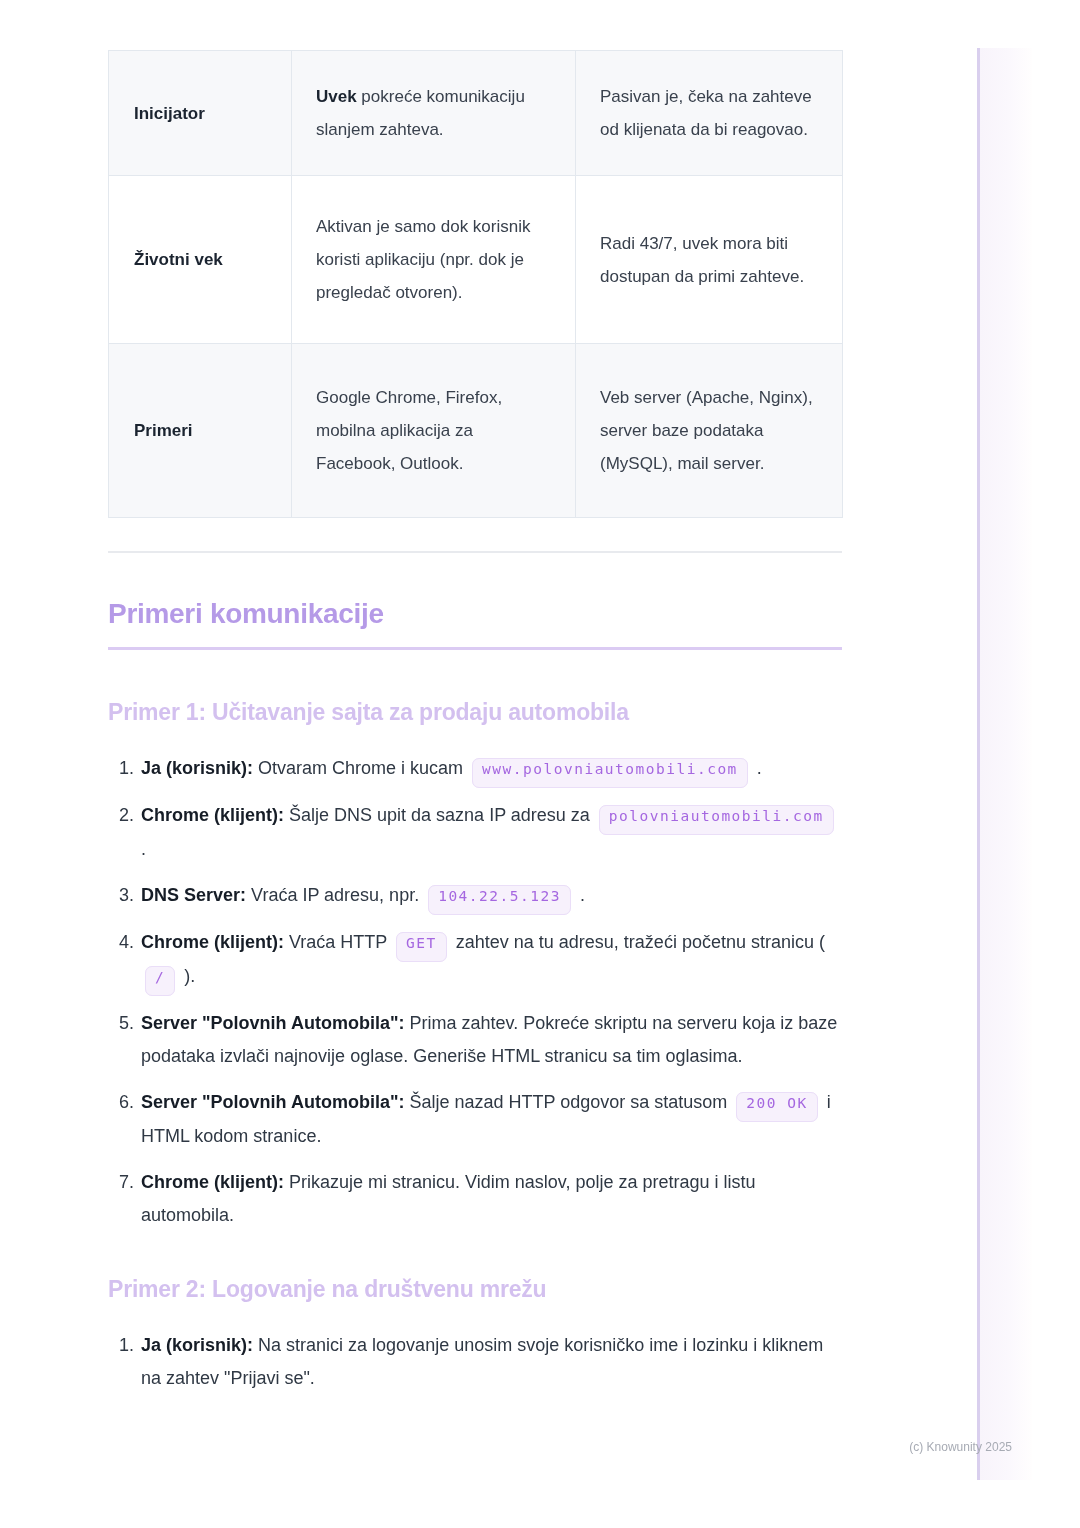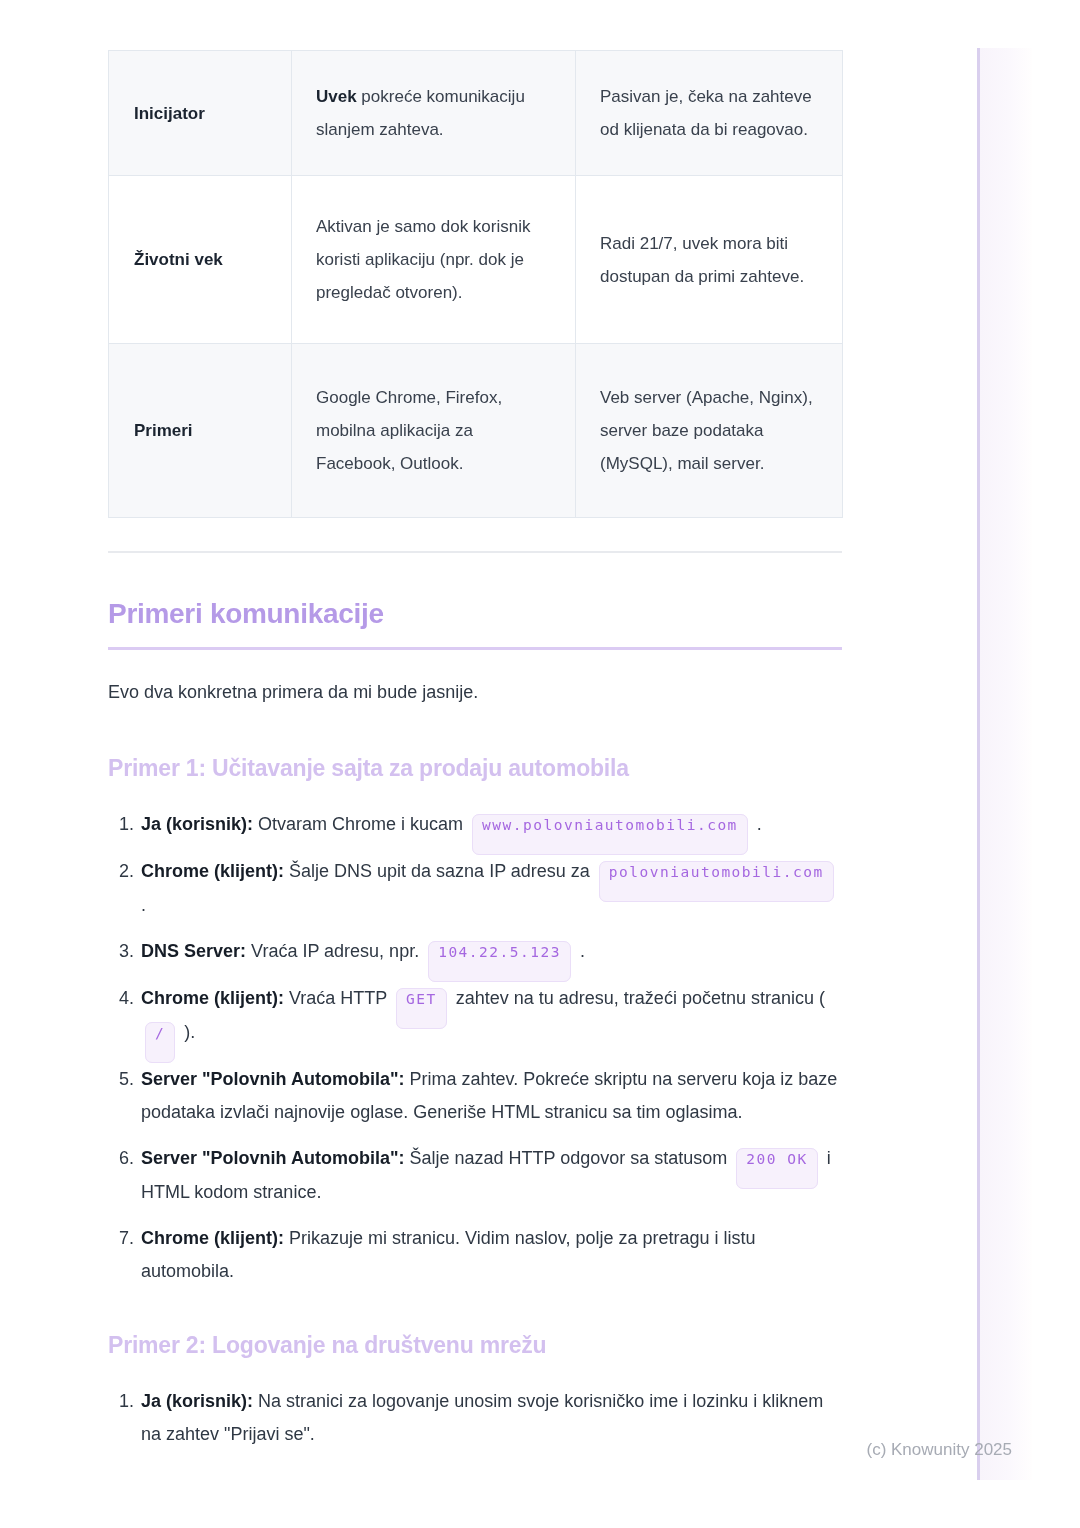--- a/index.html
+++ b/index.html
@@ -104,29 +104,29 @@
   ol.steps li strong { color: #161d27; }
 
   code.icode {
     font-family: "DejaVu Sans Mono", monospace;
     font-size: 14.5px;
     letter-spacing: 1.5px;
     color: #a567e0;
     background: #f7f1fc;
     border: 1px solid #eadef8;
     border-radius: 7px;
-    padding: 2px 9px 21px 9px;
+    padding: 2px 9px 10px 9px;
     margin: 0 4px;
     white-space: nowrap;
   }
 
   .copyright {
     position: absolute;
     top: 1440px; right: 68px;
-    font-size: 17px;
+    font-size: 12px;
     color: #a7abb4;
     z-index: 2;
   }
 </style>
 </head>
 <body>
 
 <div class="page">
 
   <div class="next-page-strip"></div>
@@ -141,35 +141,34 @@
         </colgroup>
       <tbody>
         <tr class="r1">
           <th>Inicijator</th>
           <td><strong>Uvek</strong><span> pokreće komunikaciju slanjem zahteva.</span></td>
           <td>Pasivan je, čeka na zahteve od klijenata da bi reagovao.</td>
         </tr>
         <tr class="r2">
           <th>Životni vek</th>
           <td><strong></strong><span>Aktivan je samo dok korisnik koristi aplikaciju (npr. dok je pregledač otvoren).</span></td>
-          <td>Radi 21/7, uvek mora biti dostupan da primi zahteve.</td>
+          <td>Radi 43/7, uvek mora biti dostupan da primi zahteve.</td>
         </tr>
         <tr class="r3">
           <th>Primeri</th>
           <td><strong></strong><span>Google Chrome, Firefox, mobilna aplikacija za Facebook, Outlook.</span></td>
           <td>Veb server (Apache, Nginx), server baze podataka (MySQL), mail server.</td>
         </tr>
       </tbody>
     </table>
 
     <hr class="section-divider">
 
     <h1 class="section-title">Primeri komunikacije</h1>
 
-    <p class="intro">Evo dva konkretna primera da mi bude jasnije.</p>
 
     <h2 class="example-heading eh1">Primer 1: Učitavanje sajta za prodaju automobila</h2>
 
     <ol class="steps">
         <li><strong>Ja (korisnik):</strong><span> Otvaram Chrome i kucam </span><code class="icode">www.polovniautomobili.com</code><span> .</span></li>
         <li><strong>Chrome (klijent):</strong><span> Šalje DNS upit da sazna IP adresu za </span><code class="icode">polovniautomobili.com</code><span> .</span></li>
         <li><strong>DNS Server:</strong><span> Vraća IP adresu, npr. </span><code class="icode">104.22.5.123</code><span> .</span></li>
         <li><strong>Chrome (klijent):</strong><span> Vraća HTTP </span><code class="icode">GET</code><span> zahtev na tu adresu, tražeći početnu stranicu ( </span><code class="icode">/</code><span> ).</span></li>
         <li><strong>Server "Polovnih Automobila":</strong><span> Prima zahtev. Pokreće skriptu na serveru koja iz baze podataka izvlači najnovije oglase. Generiše HTML stranicu sa tim oglasima.</span></li>
         <li><strong>Server "Polovnih Automobila":</strong><span> Šalje nazad HTTP odgovor sa statusom </span><code class="icode">200 OK</code><span> i HTML kodom stranice.</span></li>

